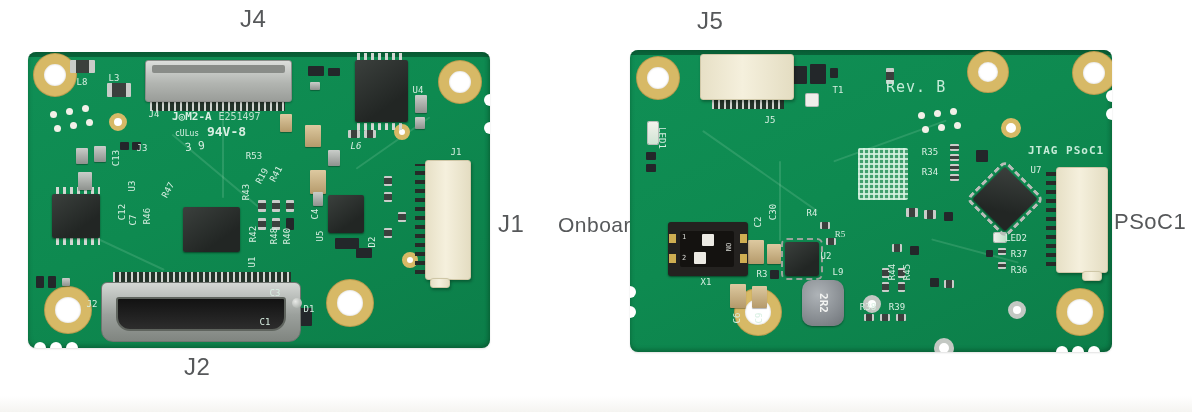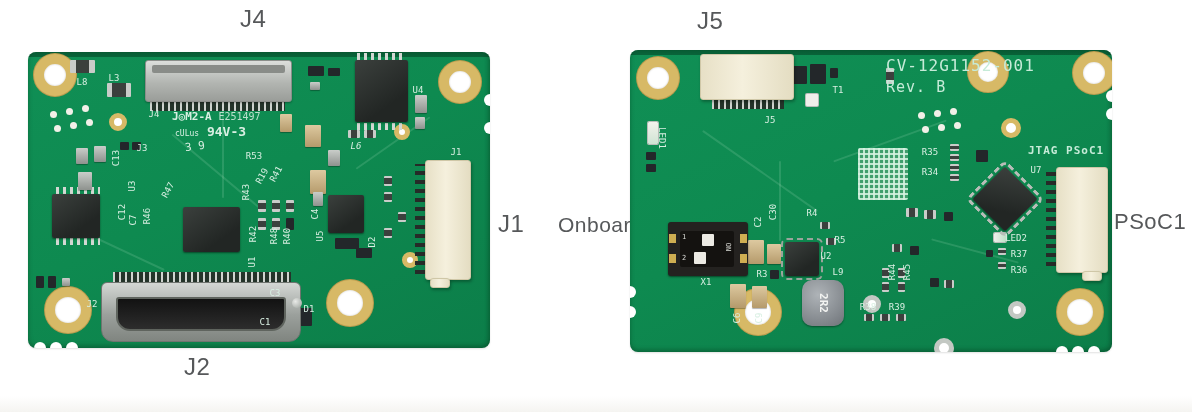--- a/index.html
+++ b/index.html
@@ -172,21 +172,21 @@
     <div class="part p-dark" style="left:8px;top:224px;width:8px;height:12px;"></div>
     <div class="part p-dark" style="left:20px;top:224px;width:8px;height:12px;"></div>
     <div class="part p-gray" style="left:34px;top:226px;width:8px;height:8px;"></div>
 
     <div class="print" style="left:144px;top:58px;font-size:11px;font-weight:bold;">
       <span>J◎M2-A</span>
       <span style="font-weight:normal;font-size:10px;opacity:.85;">E251497</span>
     </div>
     <div class="print" style="left:147px;top:72px;font-size:13px;font-weight:bold;">
       <span style="font-size:8px;font-weight:normal;">cULus</span>
-      <span>94V-3</span>
+      <span>94V-8</span>
     </div>
     <div class="print" style="left:157px;top:88px;font-size:11px;transform:rotate(-8deg);">3 9</div>
 
     <div class="silkhost">
         <span class="silk" style="left: 54px; top: 30px; transform: translate(-50%, -50%);">L8</span>
         <span class="silk" style="left: 86px; top: 26px; transform: translate(-50%, -50%);">L3</span>
         <span class="silk" style="left: 126px; top: 62px; transform: translate(-50%, -50%);">J4</span>
         <span class="silk" style="left: 114px; top: 96px; transform: translate(-50%, -50%);">J3</span>
         <span class="silk" style="left: 390px; top: 38px; transform: translate(-50%, -50%);">U4</span>
         <span class="silk" style="left: 328px; top: 94px; transform: translate(-50%, -50%); font-style: italic;">L6</span>
@@ -318,39 +318,38 @@
     <div class="part p-res" style="left:266px;top:264px;width:10px;height:7px;"></div>
 
     <div class="part p-res" style="left:276px;top:158px;width:12px;height:9px;"></div>
     <div class="part p-res" style="left:294px;top:160px;width:12px;height:9px;"></div>
     <div class="part p-dark" style="left:314px;top:162px;width:9px;height:9px;"></div>
     <div class="part p-res" style="left:262px;top:194px;width:10px;height:8px;"></div>
     <div class="part p-dark" style="left:280px;top:196px;width:9px;height:9px;"></div>
     <div class="part p-dark" style="left:300px;top:228px;width:9px;height:9px;"></div>
     <div class="part p-res" style="left:314px;top:230px;width:10px;height:8px;"></div>
 
-    <div class="boardid" style="left:256px;top:6px;font-size:16px;letter-spacing:1px;">CV-12G1152-001</div>
     <div class="boardid" style="left:256px;top:28px;font-size:15px;letter-spacing:1px;">Rev. B</div>
     <div class="boardid" style="left:398px;top:94px;font-size:11px;font-weight:bold;letter-spacing:1px;">JTAG PSoC1</div>
 
     <div class="silkhost">
         <span class="silk" style="left: 140px; top: 70px; transform: translate(-50%, -50%);">J5</span>
         <span class="silk" style="left: 208px; top: 40px; transform: translate(-50%, -50%);">T1</span>
         <span class="silk" style="left: 32px; top: 88px; transform: translate(-50%, -50%) rotate(90deg);">LED1</span>
         <span class="silk" style="left: 300px; top: 102px; transform: translate(-50%, -50%);">R35</span>
         <span class="silk" style="left: 300px; top: 122px; transform: translate(-50%, -50%);">R34</span>
         <span class="silk" style="left: 406px; top: 120px; transform: translate(-50%, -50%);">U7</span>
         <span class="silk" style="left: 386px; top: 188px; transform: translate(-50%, -50%);">LED2</span>
         <span class="silk" style="left: 389px; top: 204px; transform: translate(-50%, -50%);">R37</span>
         <span class="silk" style="left: 389px; top: 220px; transform: translate(-50%, -50%);">R36</span>
         <span class="silk" style="left: 76px; top: 232px; transform: translate(-50%, -50%);">X1</span>
         <span class="silk" style="left: 143px; top: 162px; transform: translate(-50%, -50%) rotate(-90deg);">C30</span>
         <span class="silk" style="left: 128px; top: 172px; transform: translate(-50%, -50%) rotate(-90deg);">C2</span>
         <span class="silk" style="left: 182px; top: 163px; transform: translate(-50%, -50%);">R4</span>
-        <span class="silk" style="left: 210px; top: 190px; transform: translate(-50%, -50%);">R5</span>
+        <span class="silk" style="left: 210px; top: 184px; transform: translate(-50%, -50%); font-family: Liberation Serif, serif;">R5</span>
         <span class="silk" style="left: 196px; top: 206px; transform: translate(-50%, -50%);">U2</span>
         <span class="silk" style="left: 132px; top: 224px; transform: translate(-50%, -50%);">R3</span>
         <span class="silk" style="left: 208px; top: 222px; transform: translate(-50%, -50%);">L9</span>
         <span class="silk" style="left: 107px; top: 268px; transform: translate(-50%, -50%) rotate(-90deg);">C6</span>
         <span class="silk" style="left: 129px; top: 268px; transform: translate(-50%, -50%) rotate(-90deg);">C9</span>
         <span class="silk" style="left: 262px; top: 222px; transform: translate(-50%, -50%) rotate(-90deg);">R44</span>
         <span class="silk" style="left: 277px; top: 222px; transform: translate(-50%, -50%) rotate(-90deg);">R45</span>
         <span class="silk" style="left: 238px; top: 257px; transform: translate(-50%, -50%);">R38</span>
         <span class="silk" style="left: 267px; top: 257px; transform: translate(-50%, -50%);">R39</span>
       </div>

